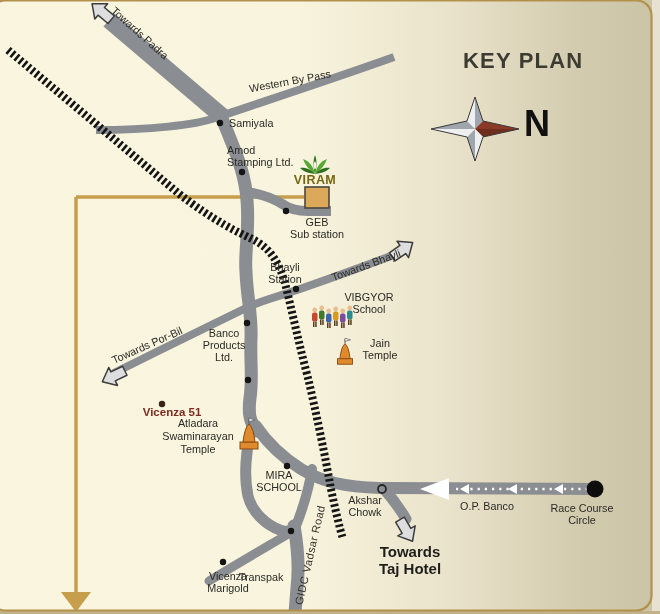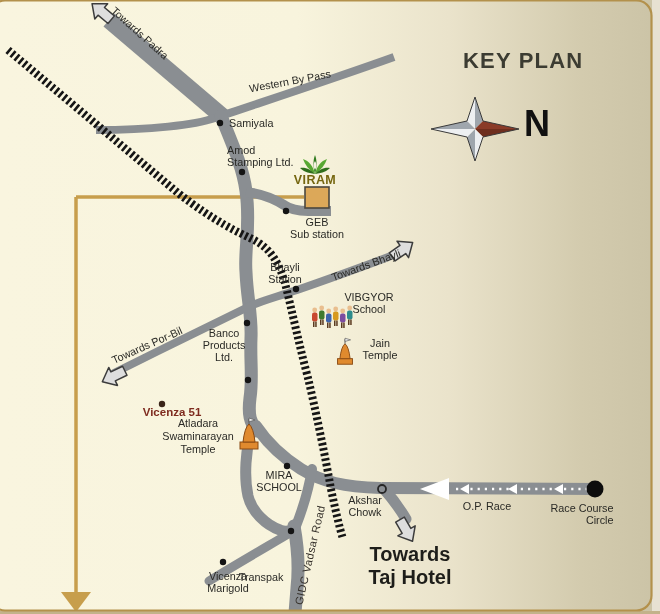--- a/index.html
+++ b/index.html
@@ -20,21 +20,21 @@
     text-align:center;
   }
   .cx{transform:translateX(-50%);}
   .rot{transform:translate(-50%,-50%);}
   .left{text-align:left;}
   .right{text-align:center;}
   .title{font-weight:bold;font-size:22px;letter-spacing:1.2px;color:#3C3C32;}
   .north{font-weight:bold;font-size:36px;color:#111;line-height:1;}
   .viram{font-weight:bold;font-size:12.5px;letter-spacing:.4px;color:#75660F;}
   .maroon{font-weight:bold;font-size:11.5px;color:#7E2B1F;}
-  .big{font-weight:bold;font-size:20px;line-height:1.15;color:#1E1E1A;}
+  .big{font-weight:bold;font-size:15px;line-height:1.15;color:#1E1E1A;}
 </style>
 </head>
 <body>
 
 <div class="stage">
 
   <svg width="660" height="614" viewBox="0 0 660 614">
 
     <g>
       <path d="M76,197 L304,197" stroke="#C79E4C" stroke-width="3.5" fill="none"></path>
@@ -169,21 +169,21 @@
   </svg>
 
   <div class="lbl title left" style="left:463px;top:49px;">KEY PLAN</div>
   <div class="lbl north left" style="left:524px;top:106px;">N</div>
 
   <div class="lbl rot" style="left:140px;top:33px;transform:translate(-50%,-50%) rotate(42deg);">Towards Padra</div>
   <div class="lbl rot" style="left:290px;top:81px;transform:translate(-50%,-50%) rotate(-10.5deg);">Western By Pass</div>
   <div class="lbl rot" style="left:366px;top:265px;transform:translate(-50%,-50%) rotate(-20deg);">Towards Bhayli</div>
   <div class="lbl rot" style="left:147px;top:345px;transform:translate(-50%,-50%) rotate(-24deg);">Towards Por-Bil</div>
   <div class="lbl rot" style="left:310px;top:555px;transform:translate(-50%,-50%) rotate(-77deg);font-size:11px;letter-spacing:.5px;color:#35302A;">GIDC Vadsar Road</div>
-  <div class="lbl cx" style="left:487px;top:500px;">O.P. Race</div>
+  <div class="lbl cx" style="left:487px;top:500px;">O.P. Banco</div>
   <div class="lbl cx big" style="left:410px;top:543px;">Towards
 Taj Hotel</div>
 
   <div class="lbl viram cx" style="left:315px;top:173px;text-align:center;">VIRAM</div>
 
   <div class="lbl left" style="left:229px;top:117px;">Samiyala</div>
   <div class="lbl left" style="left:227px;top:144px;">Amod
 Stamping Ltd.</div>
   <div class="lbl cx" style="left:299px;top:216px;margin-left:18px;">GEB
 Sub station</div>
@@ -200,16 +200,16 @@
   <div class="lbl right" style="left:158px;top:417px;width:80px;line-height:1.2;">Atladara
 Swaminarayan
 Temple</div>
   <div class="lbl cx" style="left:279px;top:469px;">MIRA
 SCHOOL</div>
   <div class="lbl right" style="left:236px;top:527px;width:50px;margin-top:44px;">Transpak</div>
   <div class="lbl cx" style="left:365px;top:494px;">Akshar
 Chowk</div>
   <div class="lbl cx" style="left:228px;top:570px;">Vicenza
 Marigold</div>
-  <div class="lbl cx" style="left:582px;top:502px;text-align:right;">Race Course
+  <div class="lbl cx" style="left:582px;top:502px;">Race Course
 Circle</div>
 
 </div>
 
 </body></html>

